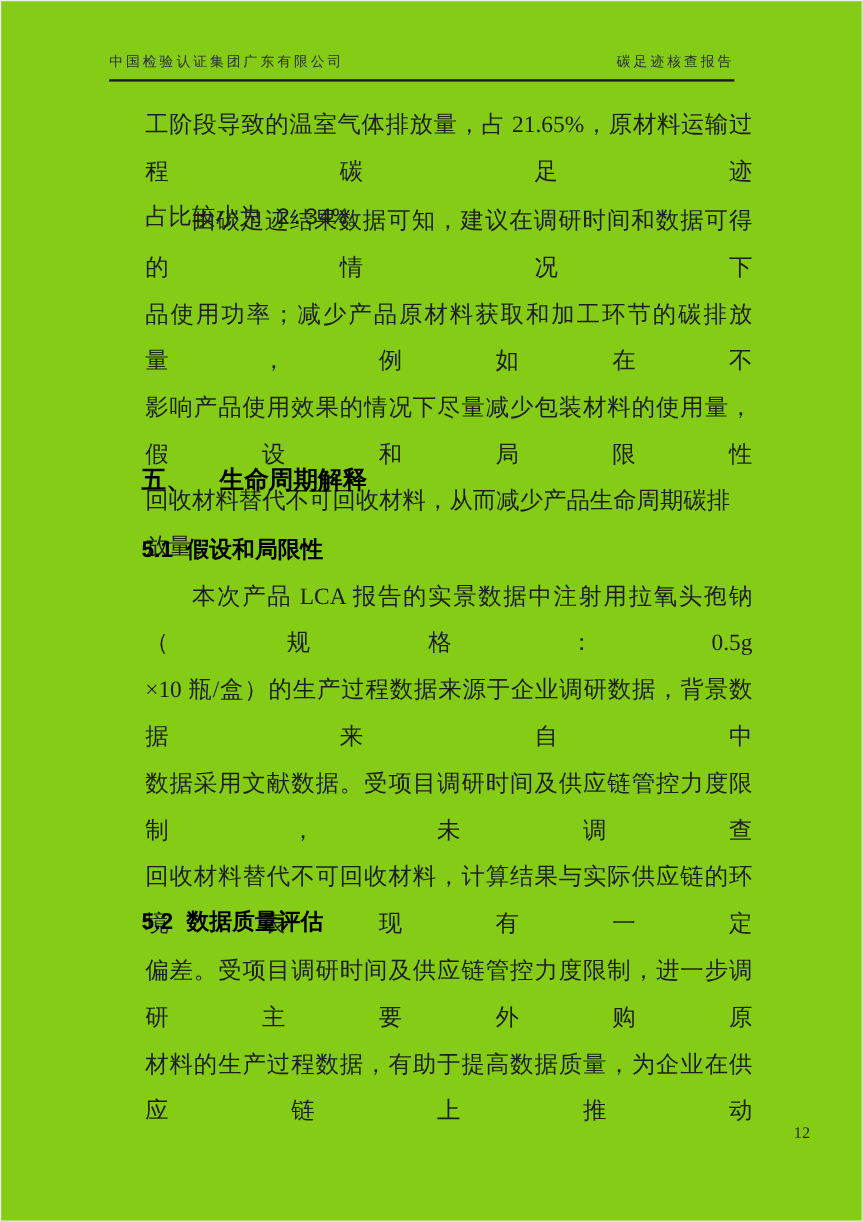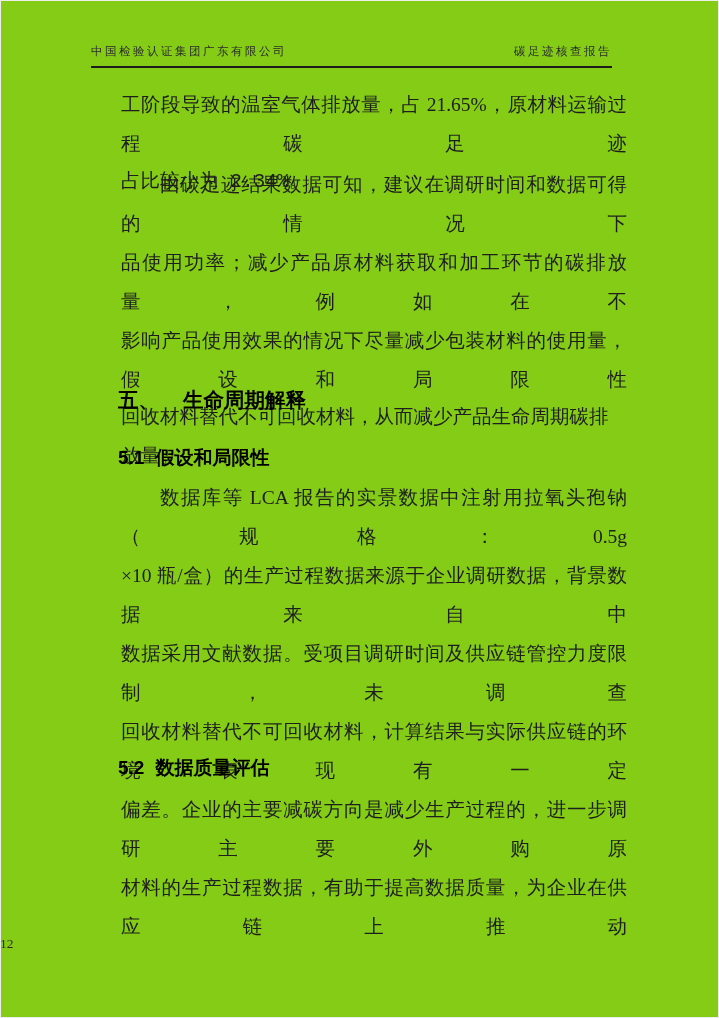--- a/index.html
+++ b/index.html
@@ -81,23 +81,24 @@
   .h-sub { font-size: 19px; }
   .h-sub .hnum { margin-right: 11px; }
   .h-51 { top: 445px; }
   .h-52 { top: 755px; }
   
   .footer-pagenum {
     position: absolute;
     top: 936px;
     left: 0;
     width: 663px;
-    text-align: left;
+    text-align: right;
     font-size: 13.5px;
     color: #2b2b2b;
+    padding-left: 12px;
   }
 </style>
 </head>
 <body>
 
 <div class="page">
 
   <div class="header">
     <span class="h-left">中国检验认证集团广东有限公司</span>
     <span class="h-right">碳足迹核查报告</span>
@@ -117,25 +118,25 @@
 
   <div class="heading h-section">
     <span class="hnum">五、</span><span class="htitle">生命周期解释</span>
   </div>
 
   <div class="heading h-sub h-51">
     <span class="hnum">5.1</span><span class="htitle">假设和局限性</span>
   </div>
 
   <div class="para p3">
-    <div class="line full indent">数据库等 LCA 报告的实景数据中注射用拉氧头孢钠（规格：0.5g</div>
+    <div class="line full indent">本次产品 LCA 报告的实景数据中注射用拉氧头孢钠（规格：0.5g</div>
     <div class="line full">×10 瓶/盒）的生产过程数据来源于企业调研数据，背景数据来自中</div>
     <div class="line full">数据采用文献数据。受项目调研时间及供应链管控力度限制，未调查</div>
     <div class="line full">回收材料替代不可回收材料，计算结果与实际供应链的环境表现有一定</div>
-    <div class="line full">偏差。企业的主要减碳方向是减少生产过程的，进一步调研主要外购原</div>
+    <div class="line full">偏差。受项目调研时间及供应链管控力度限制，进一步调研主要外购原</div>
     <div class="line full">材料的生产过程数据，有助于提高数据质量，为企业在供应链上推动</div>
 
   </div>
 
   <div class="heading h-sub h-52">
     <span class="hnum">5.2</span><span class="htitle">数据质量评估</span>
   </div>
 
   <div class="footer-pagenum">12</div>
 

